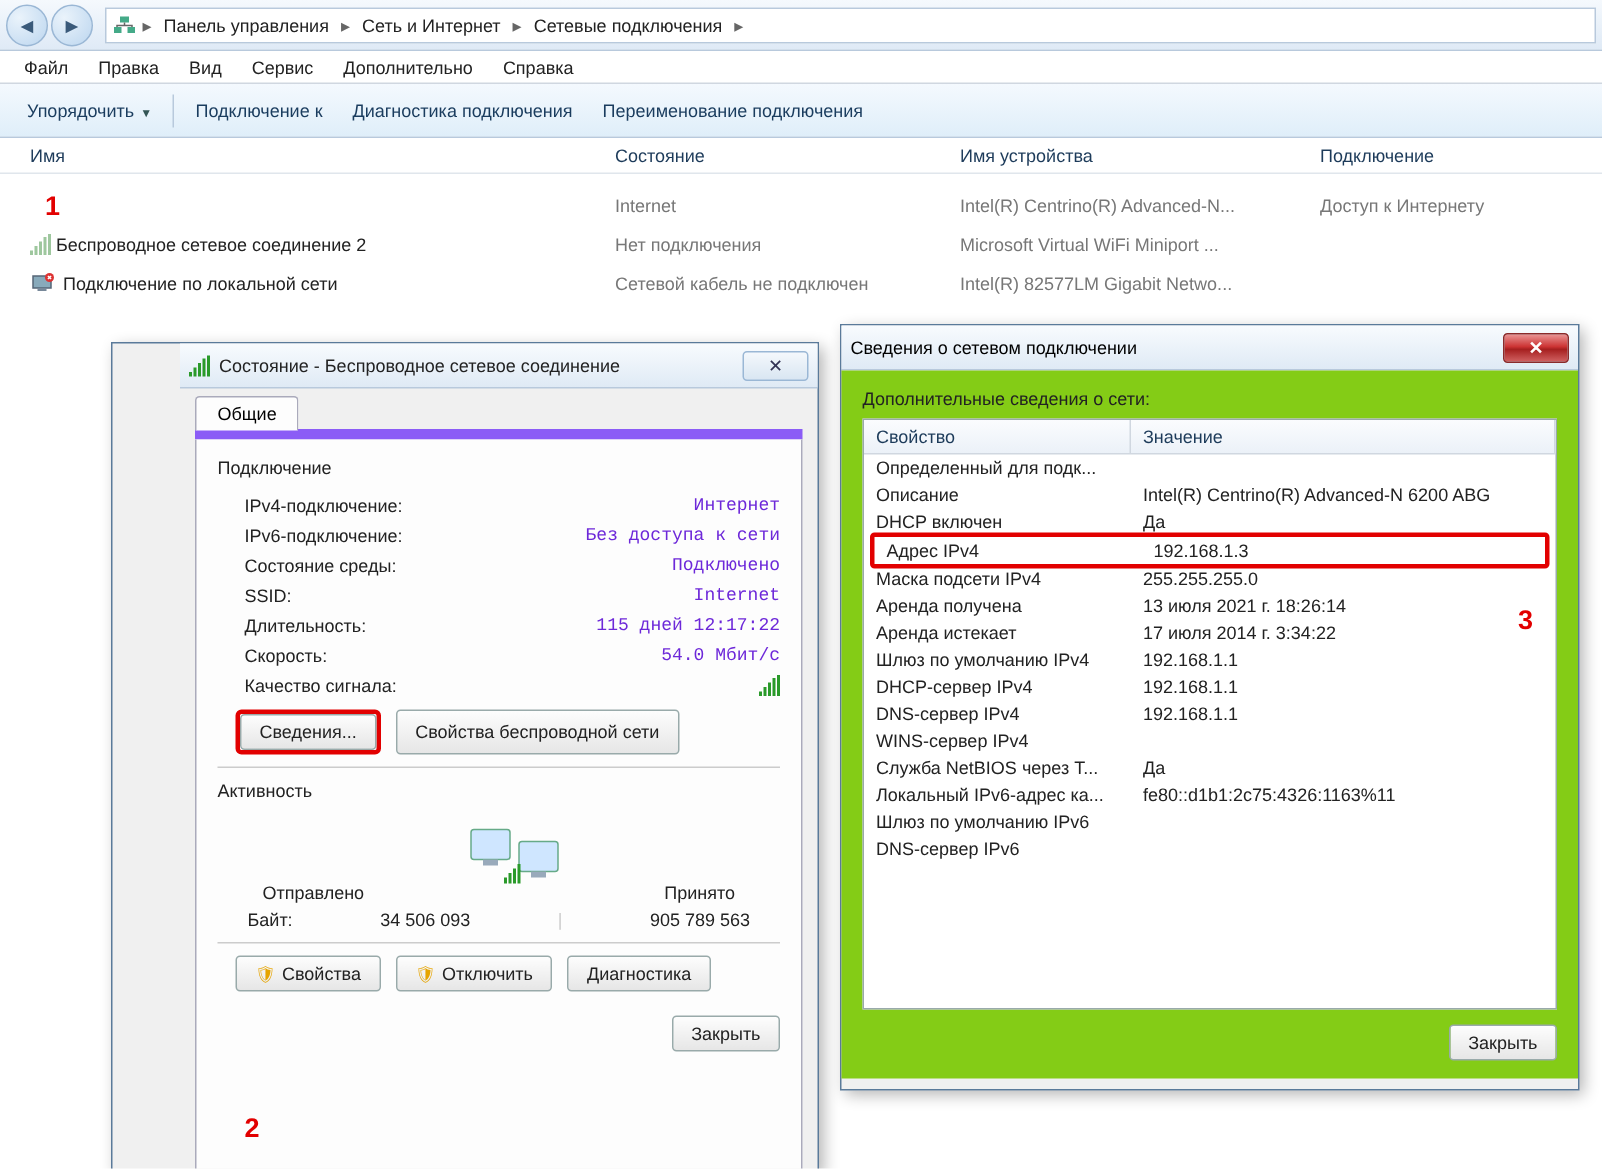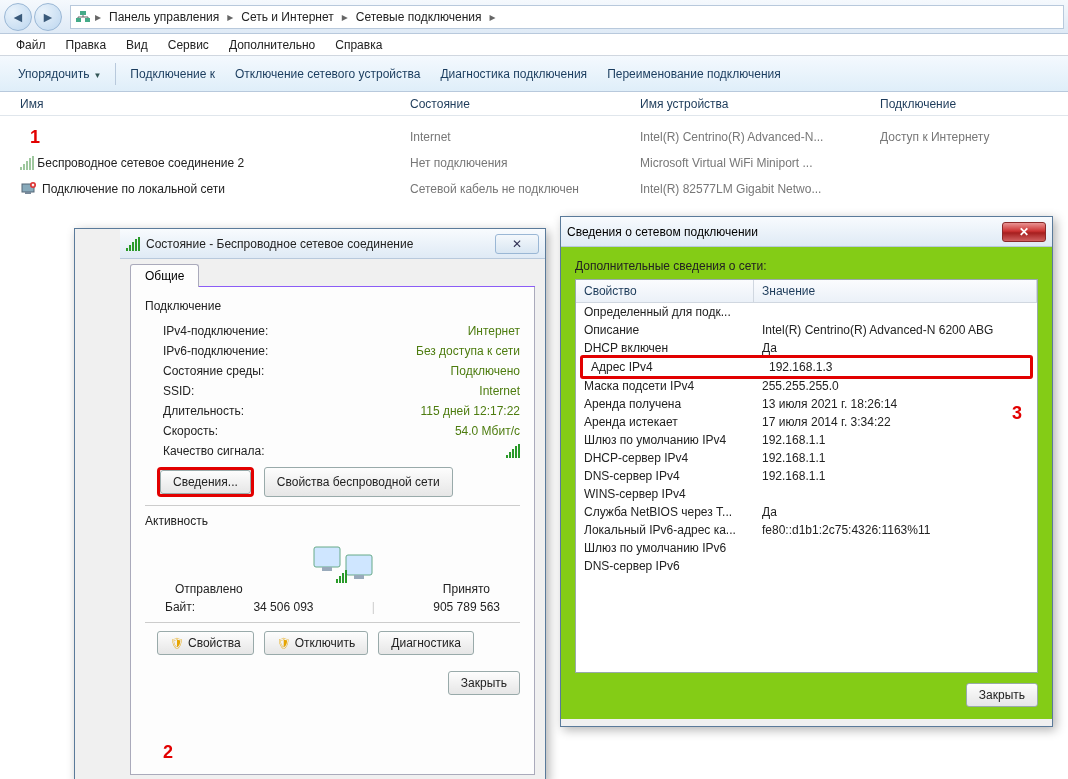--- a/index.html
+++ b/index.html
@@ -44,26 +44,26 @@
 
 .dialog { position:absolute; border:1px solid #5a7a9a; background:#f0f0f0; box-shadow:3px 3px 10px rgba(0,0,0,.3); }
 .dlg-title { height:30px; background: linear-gradient(#f8fbfe,#dfeaf5); display:flex; align-items:center; justify-content:space-between; padding:0 6px; border-bottom:1px solid #b8c9dc; }
 .dlg-title-text { display:flex; align-items:center; gap:6px; color:#222; }
 .close-btn { width:44px; height:20px; border-radius:3px; background: linear-gradient(#e99494,#c33 45%,#a61f1f 55%,#d06060); border:1px solid #8a2a2a; color:#fff; display:flex; align-items:center; justify-content:center; font-weight:bold; cursor:pointer; }
 .close-btn-plain { width:44px; height:20px; border-radius:3px; background:linear-gradient(#f4f8fc,#d9e6f2); border:1px solid #9ab7d5; color:#335; display:flex; align-items:center; justify-content:center; cursor:pointer; font-size:12px;}
 
 
 .status-dlg { left:74px; top:228px; width:472px; height:554px;padding-left:45px; }
 .status-body { padding:4px 10px 10px 10px; }
-.tabstrip { display:flex; border-bottom:1px solid #8b5cf6; }
+.tabstrip { display:flex; border-bottom:7px solid #8b5cf6; }
 .tab { padding:4px 14px; background:#fdfdfd; border:1px solid #aab; border-bottom:none; border-radius:3px 3px 0 0; position:relative; top:1px; cursor:pointer;}
 .tab-body { background:#fdfdfd; border:1px solid #aab; border-top:none; padding:12px 14px; height:488px; }
 .group-title { color:#222; margin-bottom:8px; }
 .kv { display:flex; justify-content:space-between; padding:3px 0 3px 18px; color:#222;}
-.kv .v { color:#4d7c0f; }
+.kv .v { color:#6d28d9;font-family:Liberation Mono, monospace; }
 .sep-line { height:1px; background:#ccc; margin:8px 0; }
 .btn { display:inline-flex; align-items:center; gap:4px; background:linear-gradient(#fdfdfd,#e6e6e6); border:1px solid #9aa; border-radius:3px; padding:4px 12px; cursor:pointer; color:#222;}
 .btn-row { display:flex; gap:10px; margin:6px 0 6px 12px;}
 .btn-row.right { justify-content:flex-end; margin-right:0;}
 .btn-hilite { border:3px solid #e20000; border-radius:4px; }
 .marker2 { position:absolute; left:88px; top:513px; color:#e20000; font-weight:bold; font-size:18px;}
 .activity { display:flex; align-items:flex-end; justify-content:space-between; padding:4px 30px 0 30px;}
 .act-label { color:#222; }
 .act-center { width:90px; height:56px; display:flex; align-items:center; justify-content:center; }
 .bytes-row { display:flex; justify-content:space-between; padding:4px 20px 0 20px; color:#222;}
@@ -118,21 +118,20 @@
   <span>Вид</span>
   <span>Сервис</span>
   <span>Дополнительно</span>
   <span>Справка</span>
 </div>
 
 <div class="toolbar">
   <div class="tool-item"><span>Упорядочить</span><span class="tri">▼</span></div>
   <div class="tool-sep"></div>
   <div class="tool-item">Подключение к</div>
-  <div class="tool-item">Отключение сетевого устройства</div>
   <div class="tool-item">Диагностика подключения</div>
   <div class="tool-item">Переименование подключения</div>
 </div>
 
 <div class="cols">
   <div class="col-name">Имя</div>
   <div class="col-state">Состояние</div>
   <div class="col-dev">Имя устройства</div>
   <div class="col-conn">Подключение</div>
 </div>

